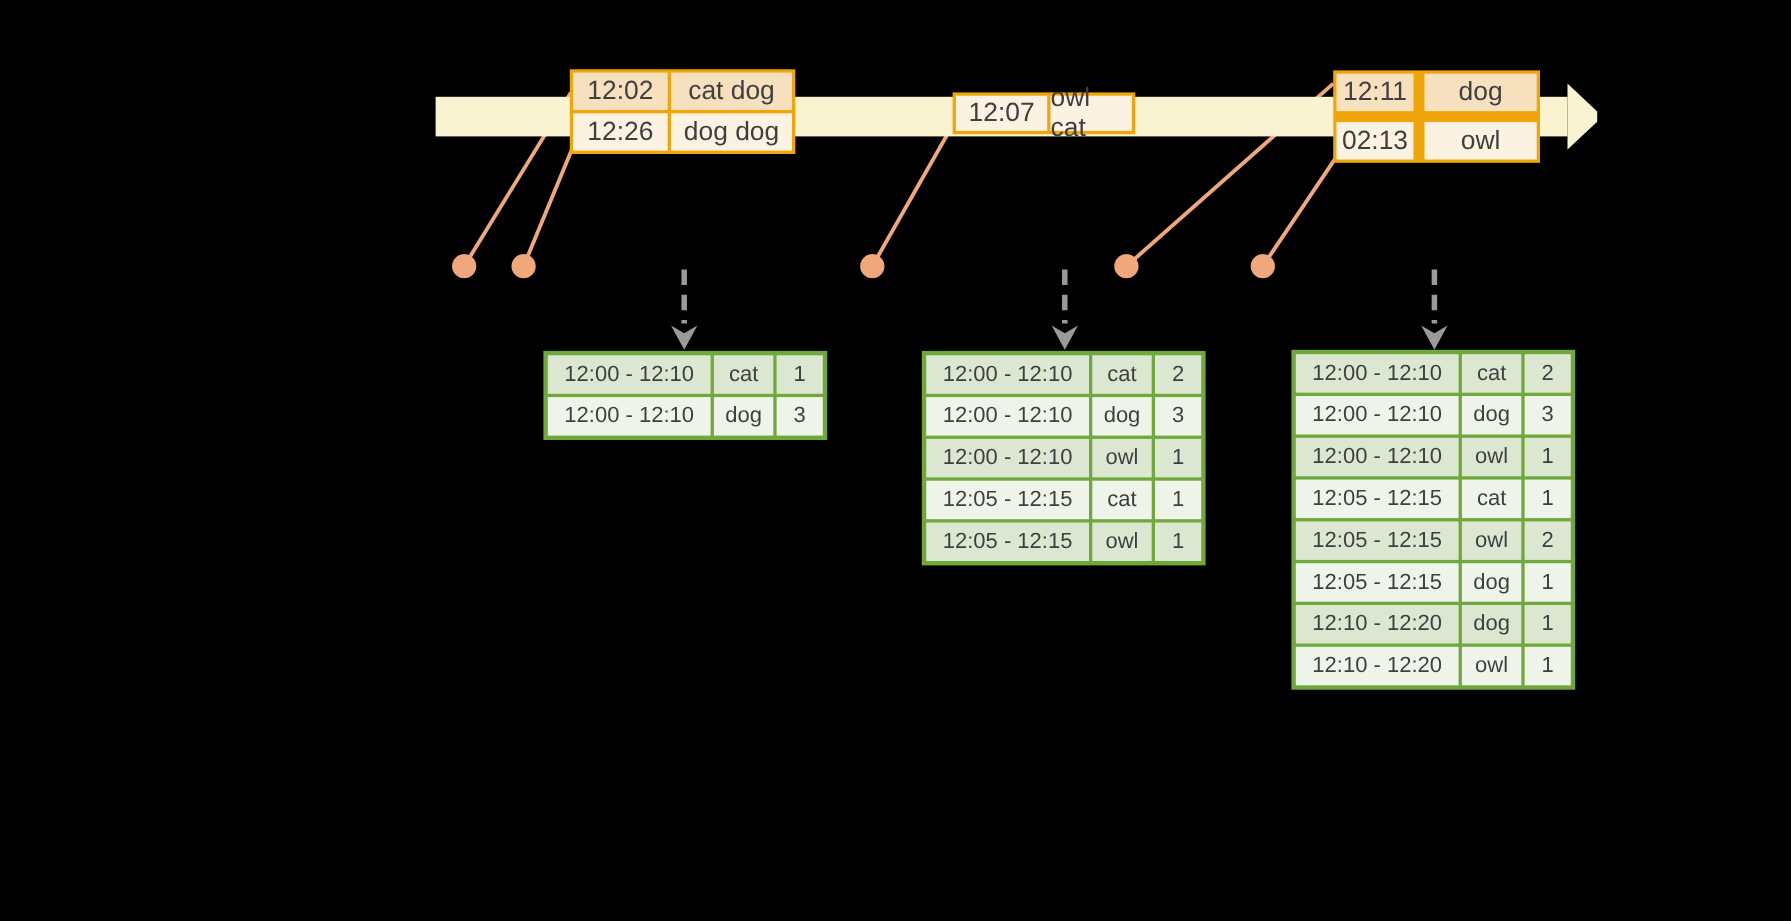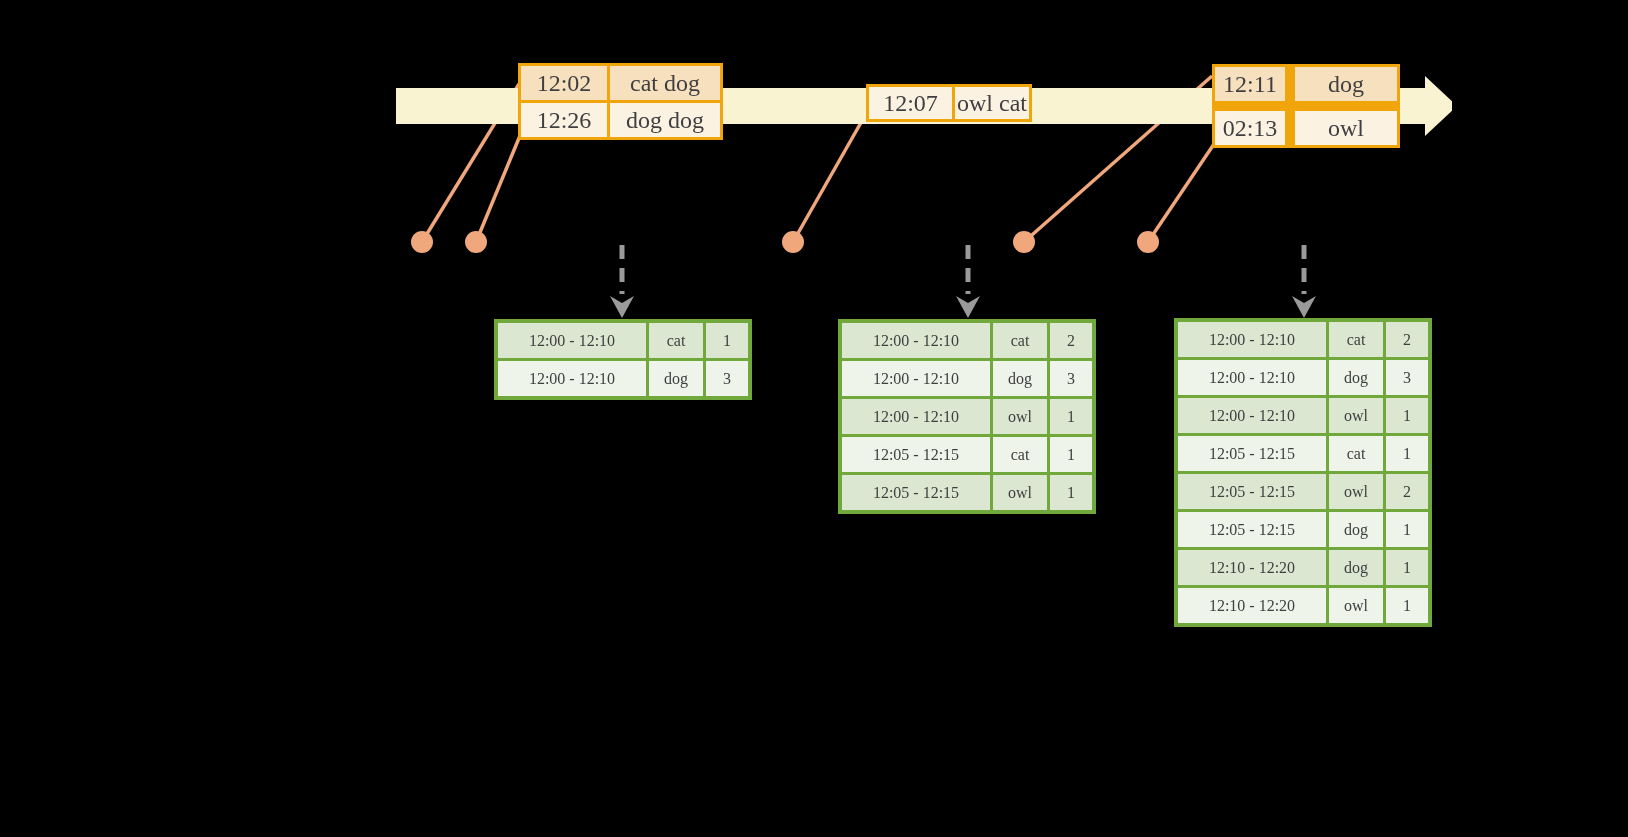--- a/index.html
+++ b/index.html
@@ -4,36 +4,36 @@
 <style>
   :root{
     --background:#000000; --band:#FAF3D2; --event-border:#F0A50A;
     --event-row-dark:#F7E0BE; --event-row-light:#FCF2E2;
     --connector:#EFA77B; --trigger-arrow:#9A9A9A;
     --table-border:#70A83C; --table-row-dark:#DBE7D0; --table-row-light:#EFF4EB;
     --text:#3F3F41;
   }
   html,body{margin:0;padding:0;background:var(--background);}
   .stage{position:relative;width:1452px;height:837px;background:var(--background);
-         font-family:Liberation Serif, serif;overflow:hidden;}
+         font-family:Liberation Sans, sans-serif;overflow:hidden;}
   .connectors{position:absolute;left:0;top:0;width:1628px;height:837px;}
   .band{position:absolute;left:396px;top:88px;width:1029px;height:36px;background:var(--band);}
   .band-head{position:absolute;left:1425px;top:76px;width:0;height:0;
              border-left:32px solid var(--band);border-top:30px solid transparent;
              border-bottom:30px solid transparent;}
   .ebox{position:absolute;display:grid;gap:3px;padding:3px;background:var(--event-border);
         grid-auto-rows:34px;}
   .ebox .cell{display:flex;align-items:center;justify-content:center;
         font-size:24px;color:var(--text);}
   .ebox .dark{background:var(--event-row-dark);}
   .ebox .light{background:var(--event-row-light);}
   .rtable{position:absolute;display:grid;gap:3px;padding:4px;background:var(--table-border);
         grid-template-columns:148px 54px 42px;grid-auto-rows:35px;}
   .rtable .cell{display:flex;align-items:center;justify-content:center;
-        font-size:16px;color:var(--text);}
+        font-size:20px;color:var(--text);}
   .rtable .dark{background:var(--table-row-dark);}
   .rtable .light{background:var(--table-row-light);}
   #ebox1{left:518px;top:63px;grid-template-columns:86px 110px;}
   #ebox2{left:866px;top:84px;grid-template-columns:83px 74px;grid-auto-rows:32px;}
   #ebox3{left:1212px;top:64px;grid-template-columns:70px 102px;gap:10px;}
   #rtable1{left:494px;top:319px;}
   #rtable2{left:838px;top:319px;}
   #rtable3{left:1174px;top:318px;}
 </style>
 </head>

